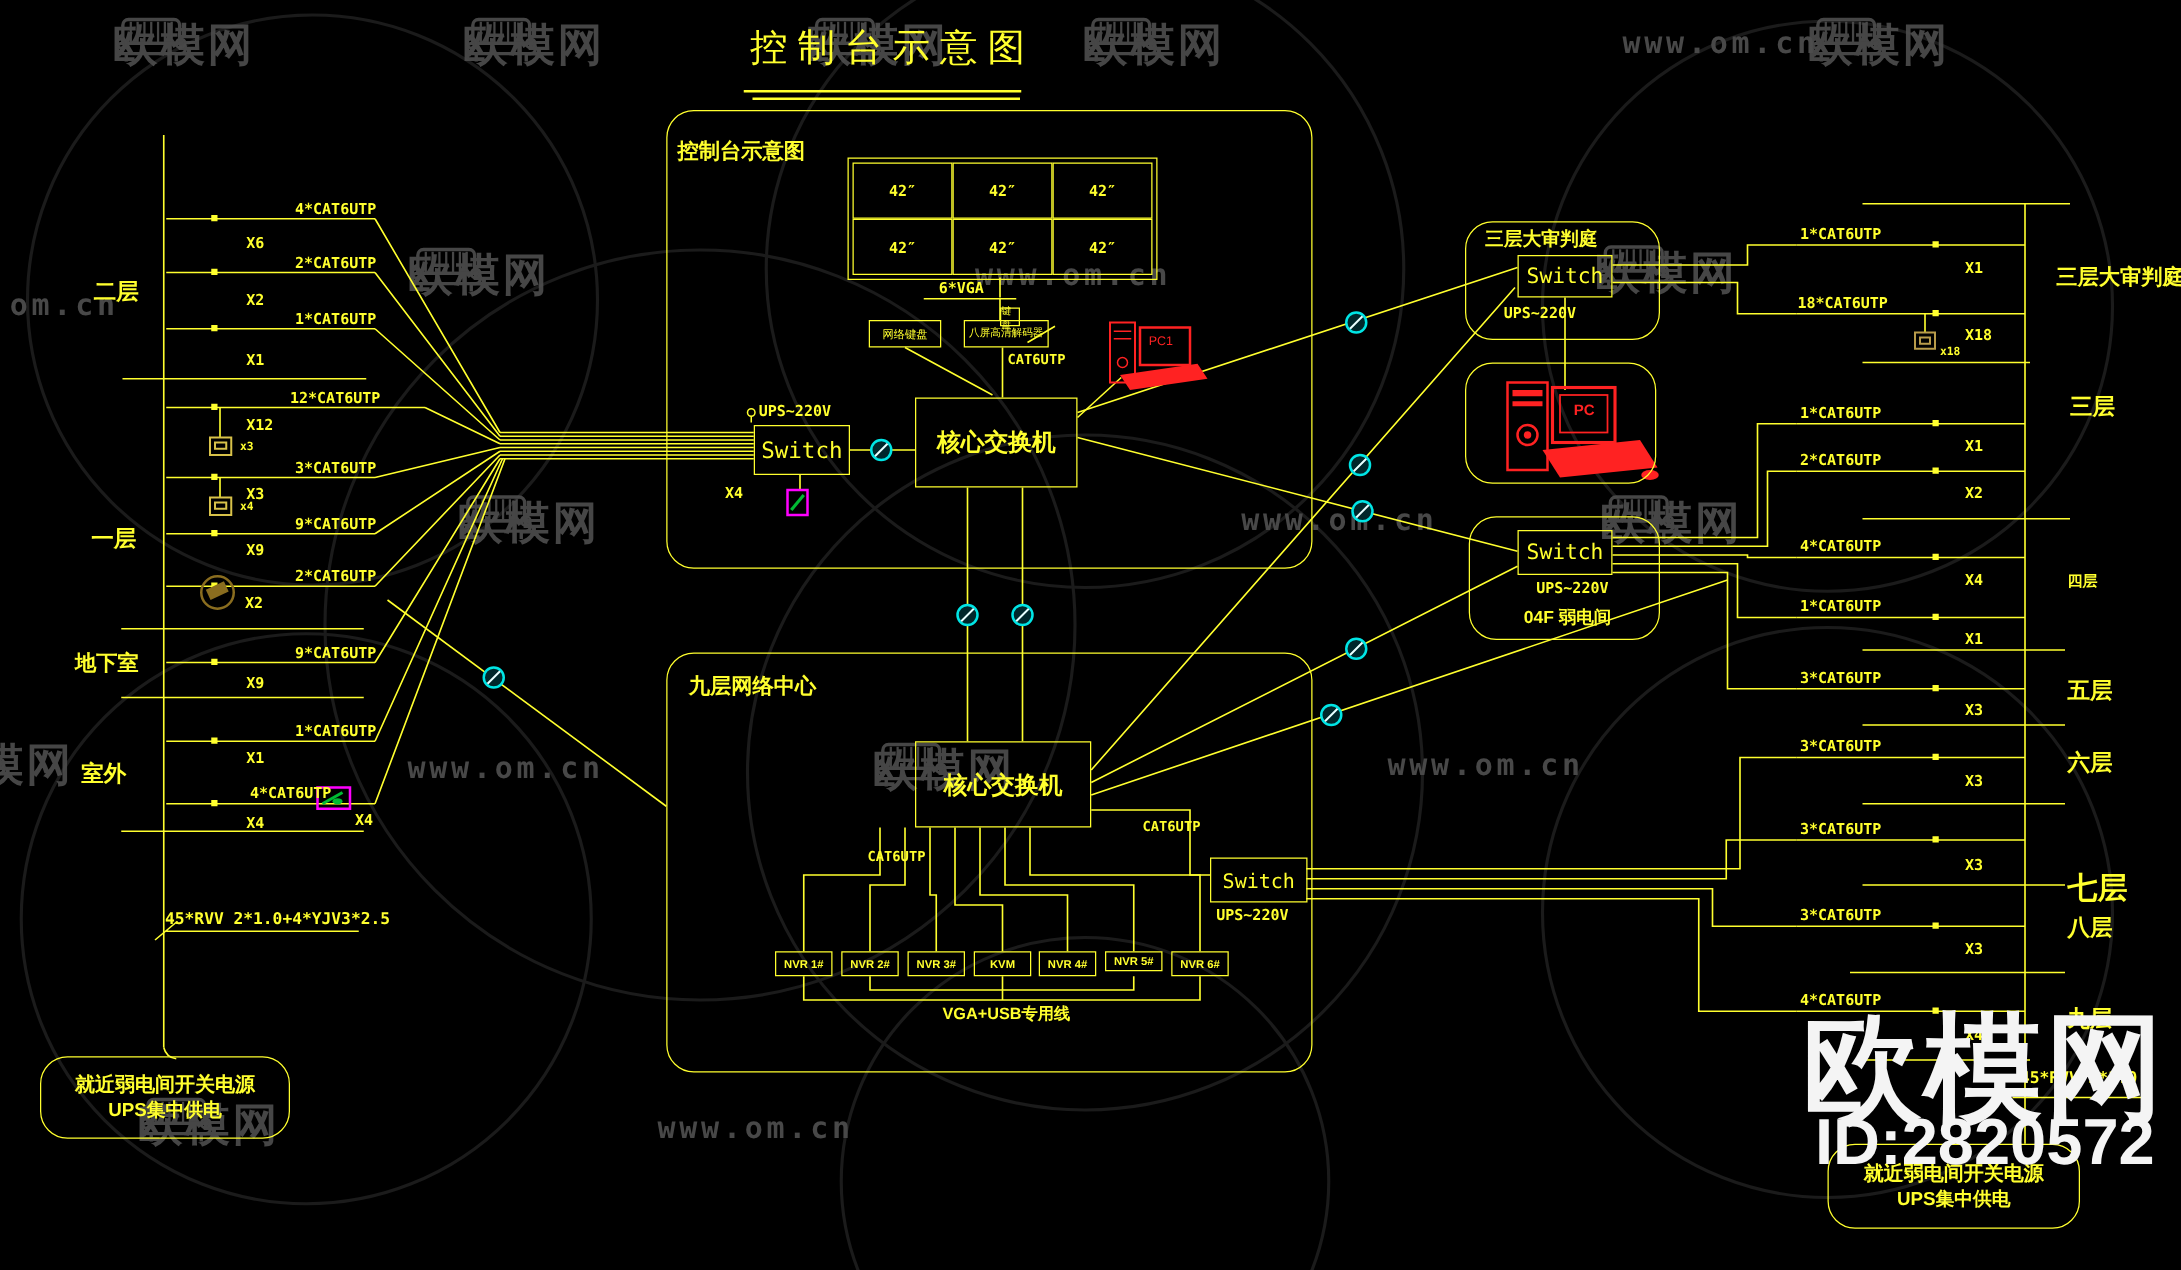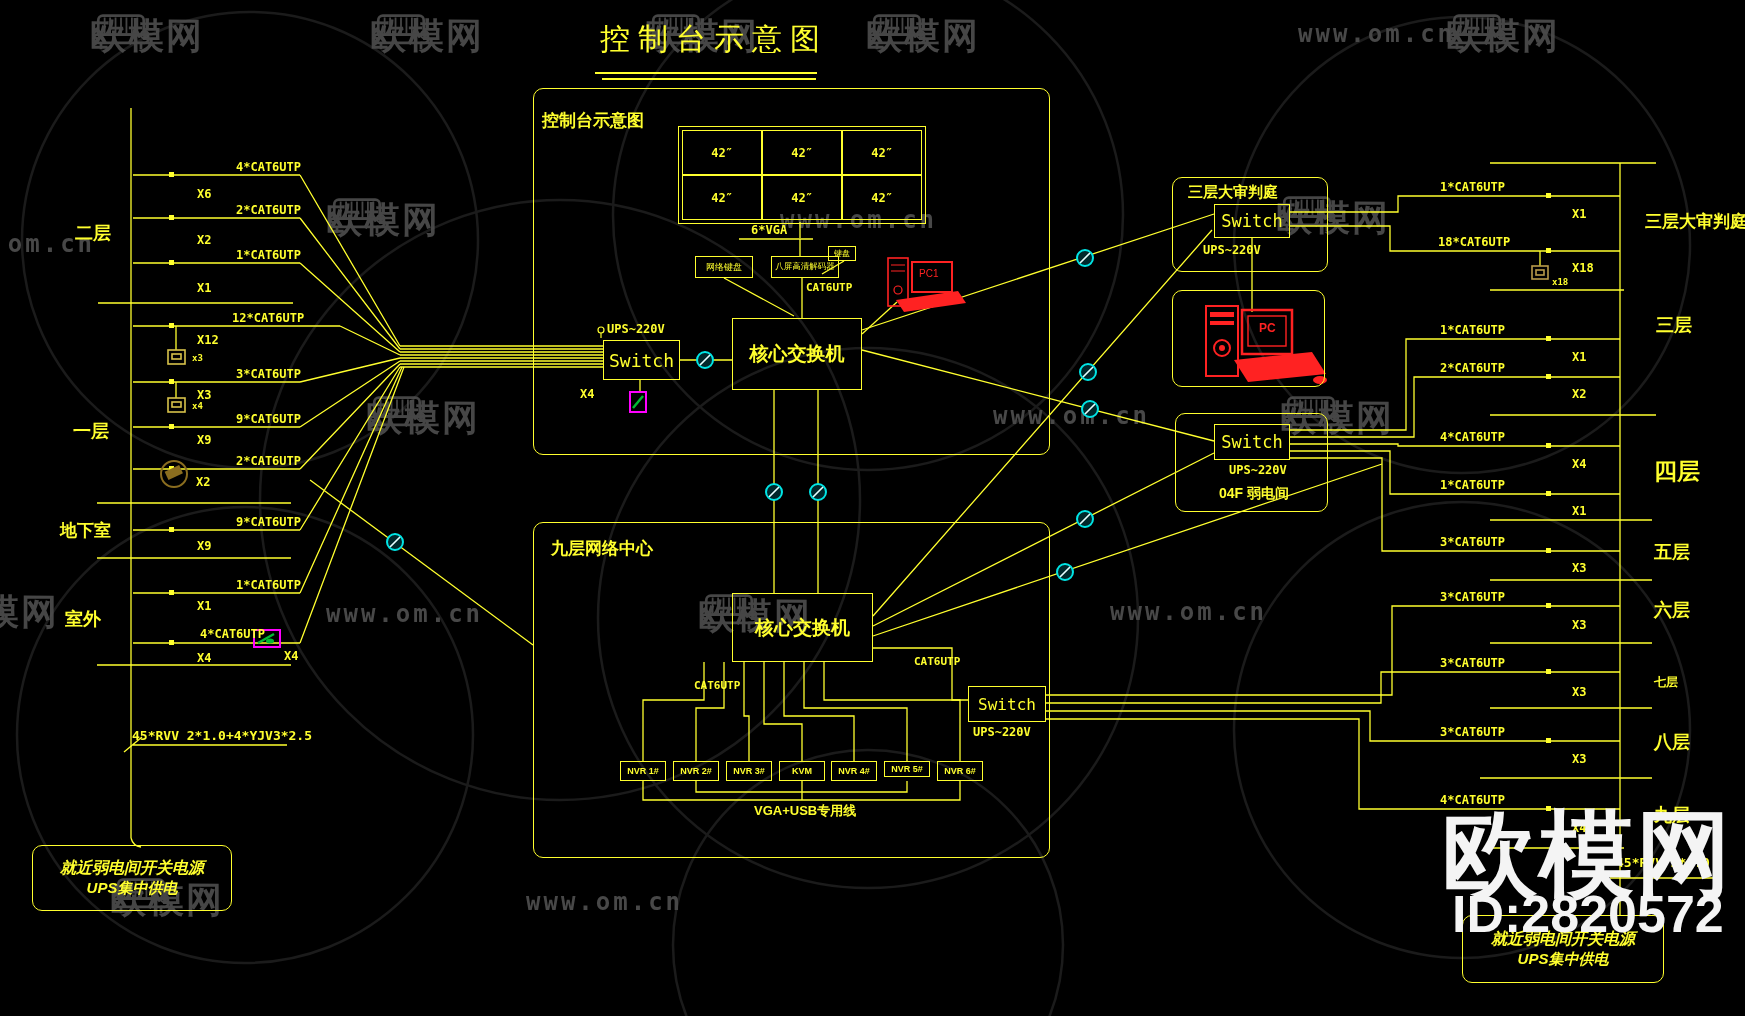--- a/index.html
+++ b/index.html
@@ -3,21 +3,21 @@
 <meta charset="utf-8">
 <style>
   html,body{margin:0;padding:0;background:#000;}
   #stage{position:relative;width:1745px;height:1016px;background:#000;overflow:hidden;
          font-family:"Liberation Sans",sans-serif;}
   svg{position:absolute;left:0;top:0;}
   .t{position:absolute;color:#ffff2e;white-space:nowrap;z-index:4;line-height:1.1;}
   .cad{font-family:"DejaVu Sans Mono",monospace;font-weight:bold;}
   .ybox{position:absolute;border:1.5px solid #ffff2e;z-index:3;box-sizing:border-box;
         display:flex;align-items:center;justify-content:center;background:transparent;}
-  .rnd{border-radius:10px;font-style:italic;}
+  .rnd{border-radius:22px;}
   .thin{border-width:1px;}
   .ul{position:absolute;background:#ffff2e;height:1.5px;z-index:4;}
   .wm{position:absolute;display:flex;align-items:center;gap:8px;z-index:2;opacity:.9;}
   .wm .brand{color:#4e4e4e;font-size:36px;font-weight:bold;letter-spacing:2px;}
   .wm-site{position:absolute;color:#484848;font-size:24px;letter-spacing:3px;z-index:2;
            font-family:"DejaVu Sans Mono",monospace;font-weight:bold;}
   .wm-white{position:absolute;color:#f4f4f4;z-index:6;font-weight:bold;
             font-family:"Liberation Sans",sans-serif;}
   .grid{position:absolute;display:grid;grid-template-columns:repeat(3,1fr);
         grid-template-rows:repeat(2,1fr);z-index:3;}
@@ -278,21 +278,21 @@
     <div>42″</div>
   </div>
   <span class="t cad" style="left:751px;top:224px;font-size:12px">6*VGA</span>
 
   <div class="ybox thin" style="left:695px;top:256px;width:58px;height:22px">
     <span style="font-size:9px;color:#ffff2e">网络键盘</span>
     </div>
   <div class="ybox thin" style="left:771px;top:256px;width:68px;height:22px">
     <span style="font-size:8.5px;color:#ffff2e">八屏高清解码器</span>
     </div>
-  <div class="ybox thin" style="left:828px;top:246px;width:28px;height:15px">
+  <div class="ybox thin" style="left:800px;top:246px;width:16px;height:15px">
     <span style="font-size:8px;color:#ffff2e">键盘</span>
     </div>
   <span class="t cad" style="left:806px;top:282px;font-size:11px">CAT6UTP</span>
   <span class="t red" style="left:919px;top:268px;font-size:10px;font-weight:normal;z-index:4">PC1</span>
 
   <span class="t cad" style="left:607px;top:323px;font-size:12px">UPS~220V</span>
   <div class="ybox" style="left:603px;top:340px;width:77px;height:40px">
     <span style="font-size:18px;color:#ffff2e;font-family:'DejaVu Sans Mono',monospace">Switch</span>
     </div>
   <span class="t cad" style="left:580px;top:388px;font-size:12px">X4</span>
@@ -385,24 +385,24 @@
   <span class="t cad" style="left:284px;top:650px;font-size:12px">X4</span>
 
   <span class="t cad" style="left:132px;top:729px;font-size:13px">45*RVV 2*1.0+4*YJV3*2.5</span>
   <div class="ybox rnd" style="left:32px;top:845px;width:200px;height:66px;flex-direction:column">
     <span style="font-size:16px;color:#ffff2e;font-weight:bold">就近弱电间开关电源</span>
     <span style="font-size:15px;color:#ffff2e;font-weight:bold">UPS集中供电</span>
   </div>
 
   <span class="t" style="left:1645px;top:213px;font-size:17px;font-weight:bold">三层大审判庭</span>
   <span class="t" style="left:1656px;top:316px;font-size:18px;font-weight:bold">三层</span>
-  <span class="t" style="left:1654px;top:459px;font-size:23px;font-weight:bold">四层</span>
+  <span class="t" style="left:1654px;top:459px;font-size:12px;font-weight:bold">四层</span>
   <span class="t" style="left:1654px;top:543px;font-size:18px;font-weight:bold">五层</span>
   <span class="t" style="left:1654px;top:601px;font-size:18px;font-weight:bold">六层</span>
-  <span class="t" style="left:1654px;top:676px;font-size:12px;font-weight:bold">七层</span>
+  <span class="t" style="left:1654px;top:698px;font-size:24px;font-weight:bold">七层</span>
   <span class="t" style="left:1654px;top:733px;font-size:18px;font-weight:bold">八层</span>
   <span class="t" style="left:1654px;top:806px;font-size:18px;font-weight:bold">九层</span>
 
   <span class="t cad" style="left:1440px;top:181px;font-size:12px">1*CAT6UTP</span>
   <span class="t cad" style="left:1572px;top:208px;font-size:12px">X1</span>
   <span class="t cad" style="left:1438px;top:236px;font-size:12px">18*CAT6UTP</span>
   <span class="t cad" style="left:1572px;top:262px;font-size:12px">X18</span>
   <span class="t cad" style="left:1440px;top:324px;font-size:12px">1*CAT6UTP</span>
   <span class="t cad" style="left:1572px;top:351px;font-size:12px">X1</span>
   <span class="t cad" style="left:1440px;top:362px;font-size:12px">2*CAT6UTP</span>

